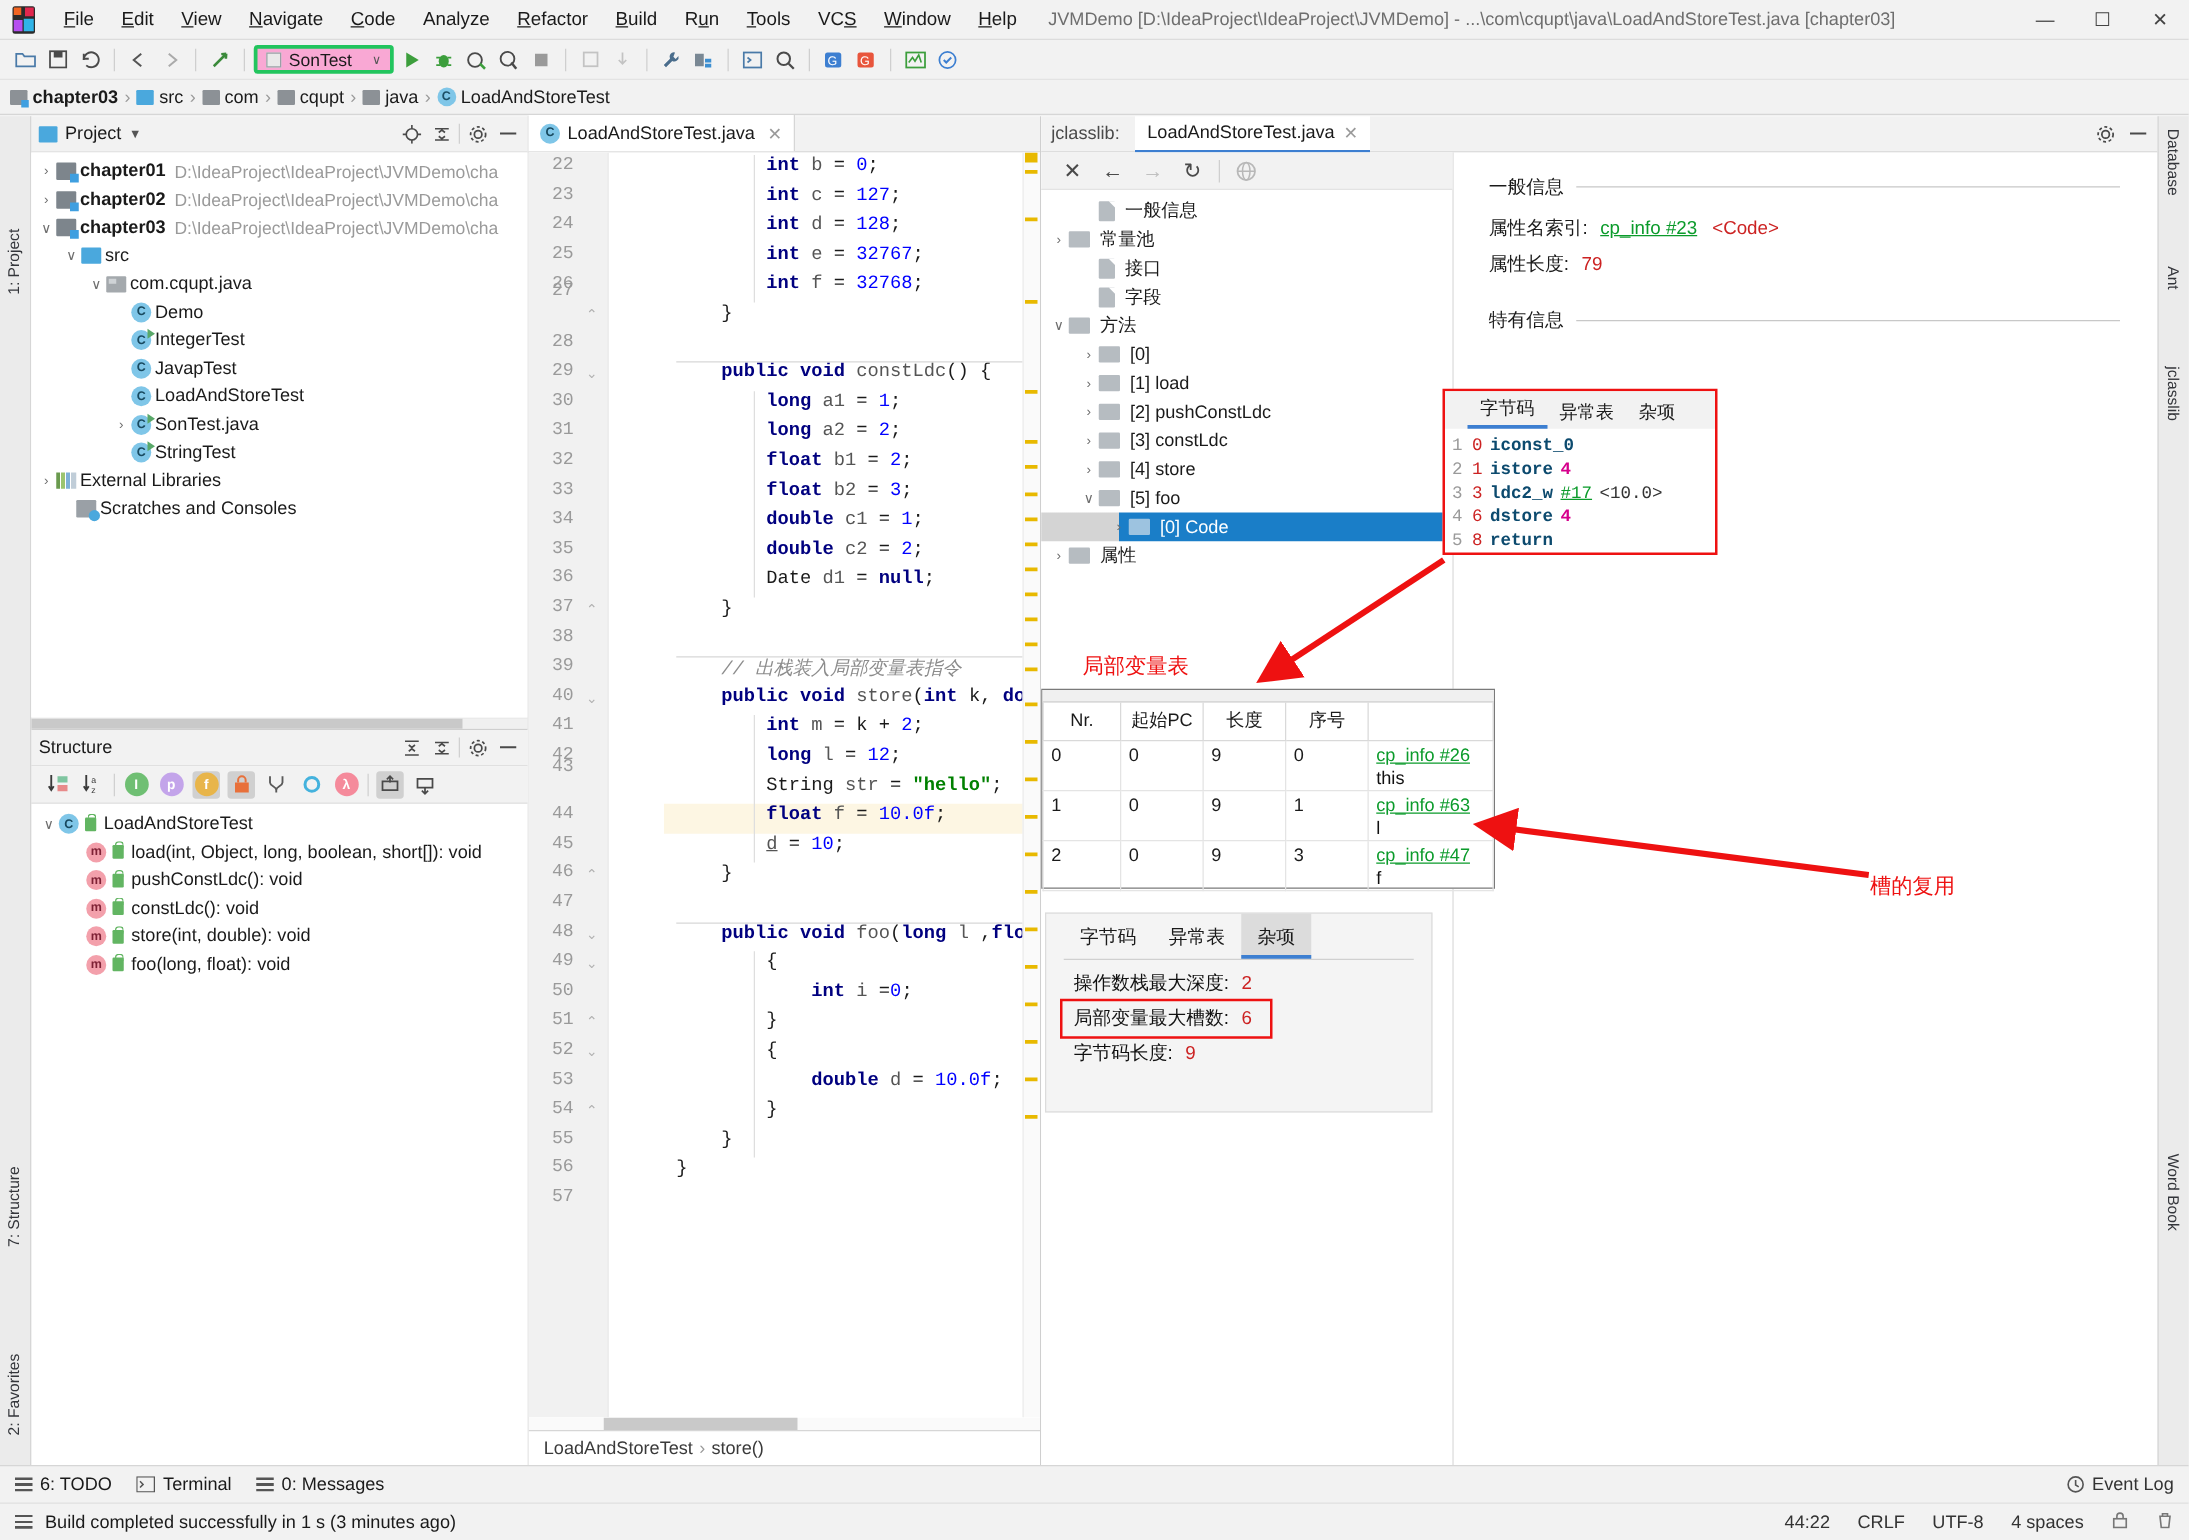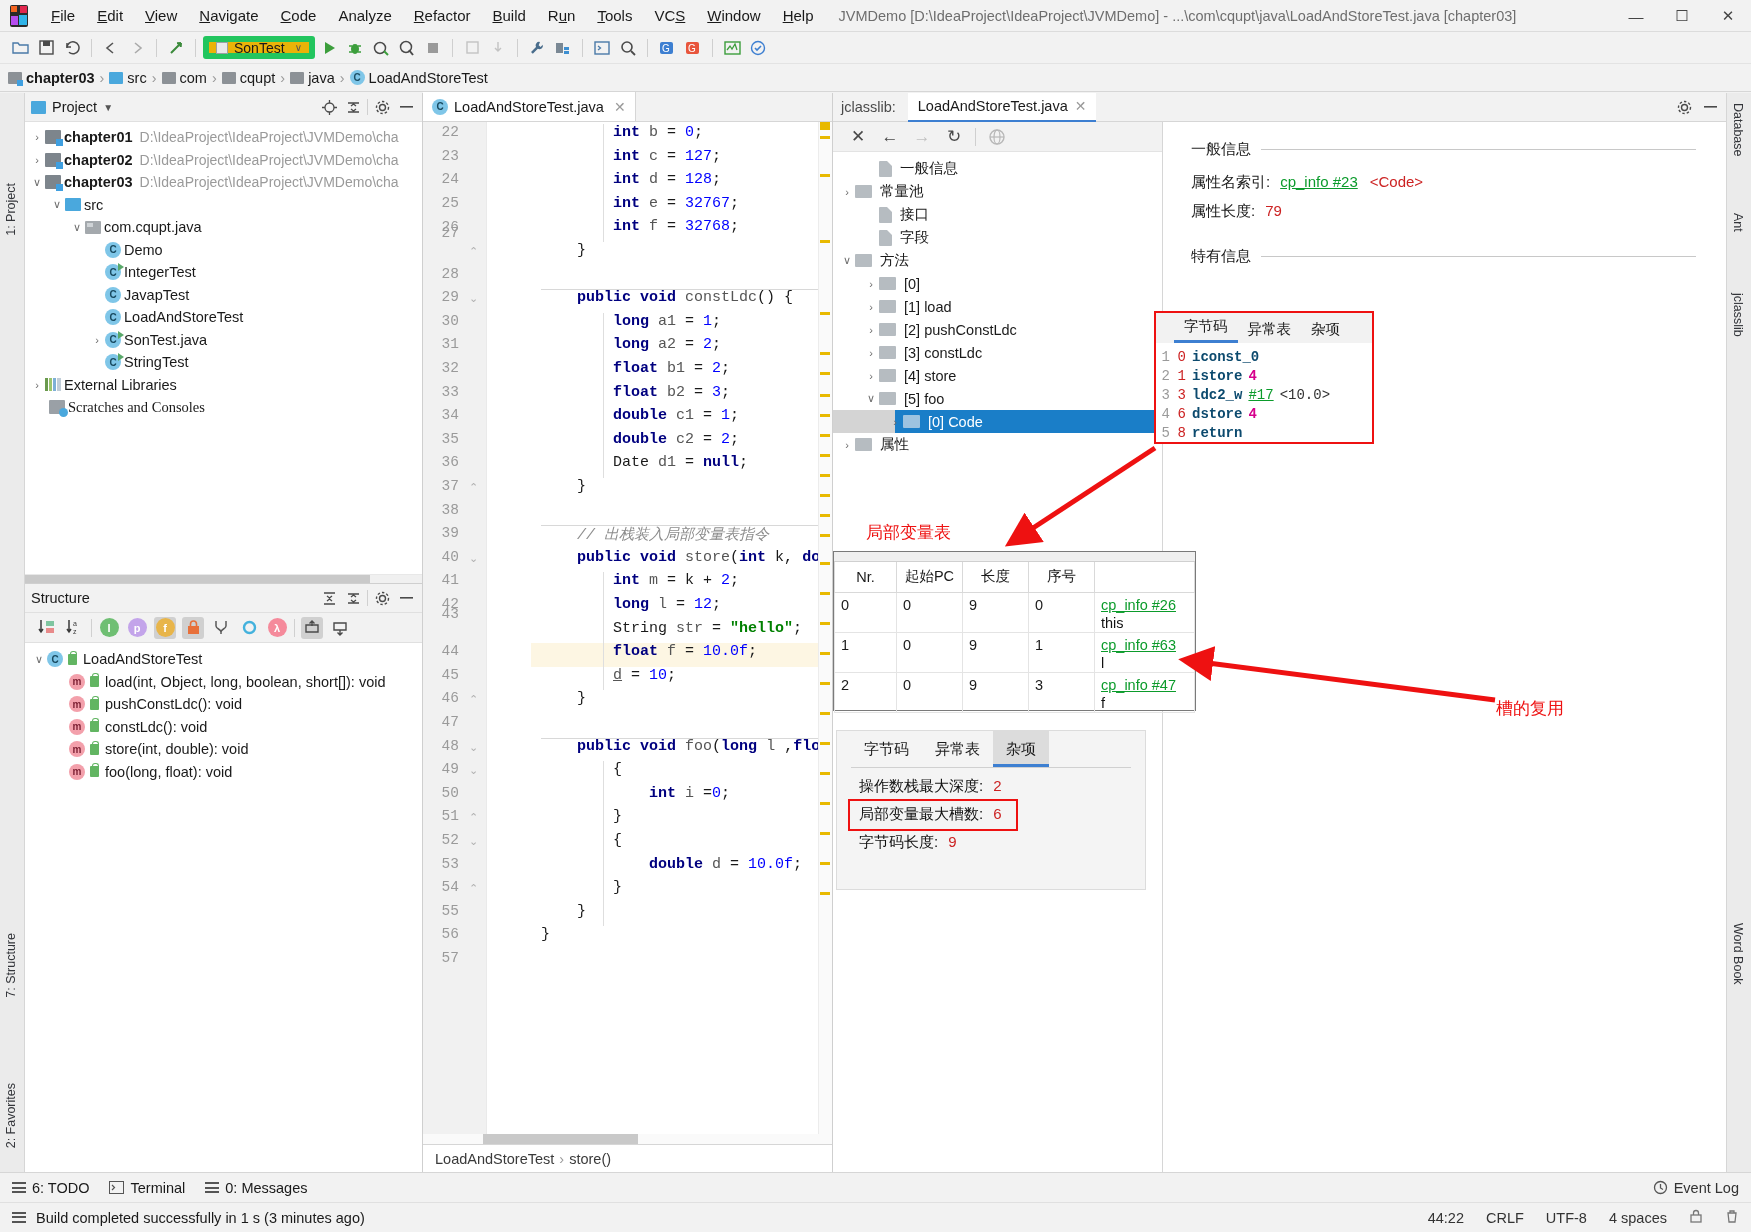--- a/index.html
+++ b/index.html
@@ -34,21 +34,21 @@
 
   
   #toolbar {
     height:32px; display:flex; align-items:center; gap:2px; padding:0 8px;
     background:#f2f2f2; border-bottom:1px solid #e3e3e3;
   }
   .tb { width:24px; height:24px; display:flex; align-items:center; justify-content:center; }
   .tbsep { width:1px; height:18px; background:#cfcfcf; margin:0 5px; }
   .runconf {
     display:flex; align-items:center; gap:6px;
-    border:6px solid #22c55e; background:#eab308; border-radius:3px;
+    border:3px solid #22c55e; background:#f9a8d4; border-radius:3px;
     height:23px; padding:0 7px; min-width:112px; font-size:14px;
   }
   .runconf .sq { width:12px; height:12px; border:1px solid #9aa0a6; background:#e9e9e9;}
   .runconf .cv { margin-left:auto; font-size:10px; color:#555; }
 
   
   #breadcrumb {
     height:28px; display:flex; align-items:center; gap:3px; padding:0 8px;
     background:#f2f2f2; border-bottom:1px solid #d6d6d6; font-size:14.5px;
   }
@@ -538,21 +538,21 @@
         <div class="trow" style="padding-left: 64px;">
           <span class="arrow empty">›</span>
           <span class="cj run">C</span>
           <span class="tlabel" style="">StringTest</span>
         </div>
         <div class="trow" style="padding-left: 4px;">
           <span class="arrow">›</span>
           <span class="lib-ic"></span>
           <span class="tlabel" style="">External Libraries</span>
         </div>
-        <div class="trow" style="padding-left: 8px; font-family: Liberation Serif, serif;">
+        <div class="trow" style="padding-left: 20px;">
           <span class="arrow empty">›</span>
           <span class="scr-ic"></span>
           <span class="tlabel" style="">Scratches and Consoles</span>
         </div>
       </div>
     <div class="hscroll">
         <div class="thumb"></div>
       </div>
 
     <div id="structpanel">

